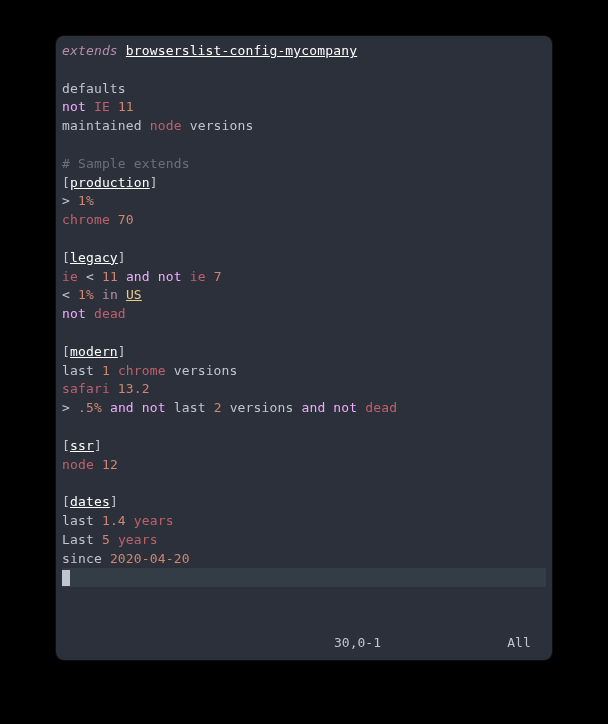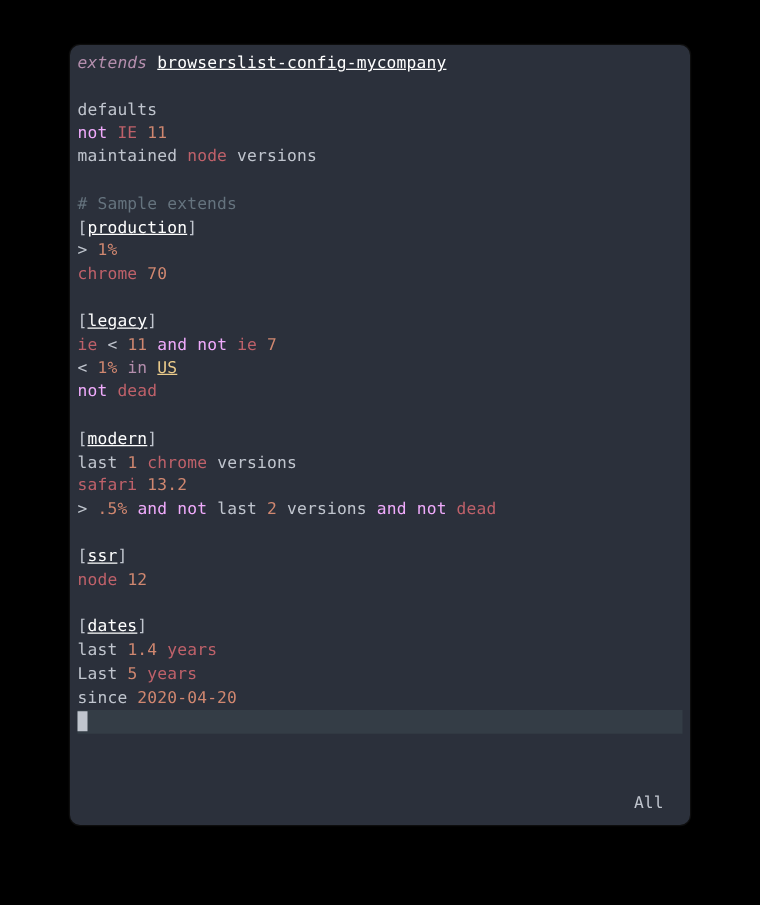--- a/index.html
+++ b/index.html
@@ -101,15 +101,16 @@
 <span><span class="t-ident">node</span><span> </span><span class="t-num">12</span></span>
 <span> </span>
 <span><span class="t-bracket">[</span><span class="t-string">dates</span><span class="t-bracket">]</span></span>
 <span><span class="t-default">last</span><span> </span><span class="t-num">1.4</span><span> </span><span class="t-ident">years</span></span>
 <span><span class="t-default">Last</span><span> </span><span class="t-num">5</span><span> </span><span class="t-ident">years</span></span>
 <span><span class="t-default">since</span><span> </span><span class="t-num">2020-04-20</span></span>
 <span class="blank-line"><span class="cursor-cell"></span></span></div>
 
   <div class="status-bar">
     <span class="status-left"></span>
+    <span class="status-mid">30,0-1</span>
     <span class="status-right">All</span>
   </div>
 </div>
 
 </body></html>

